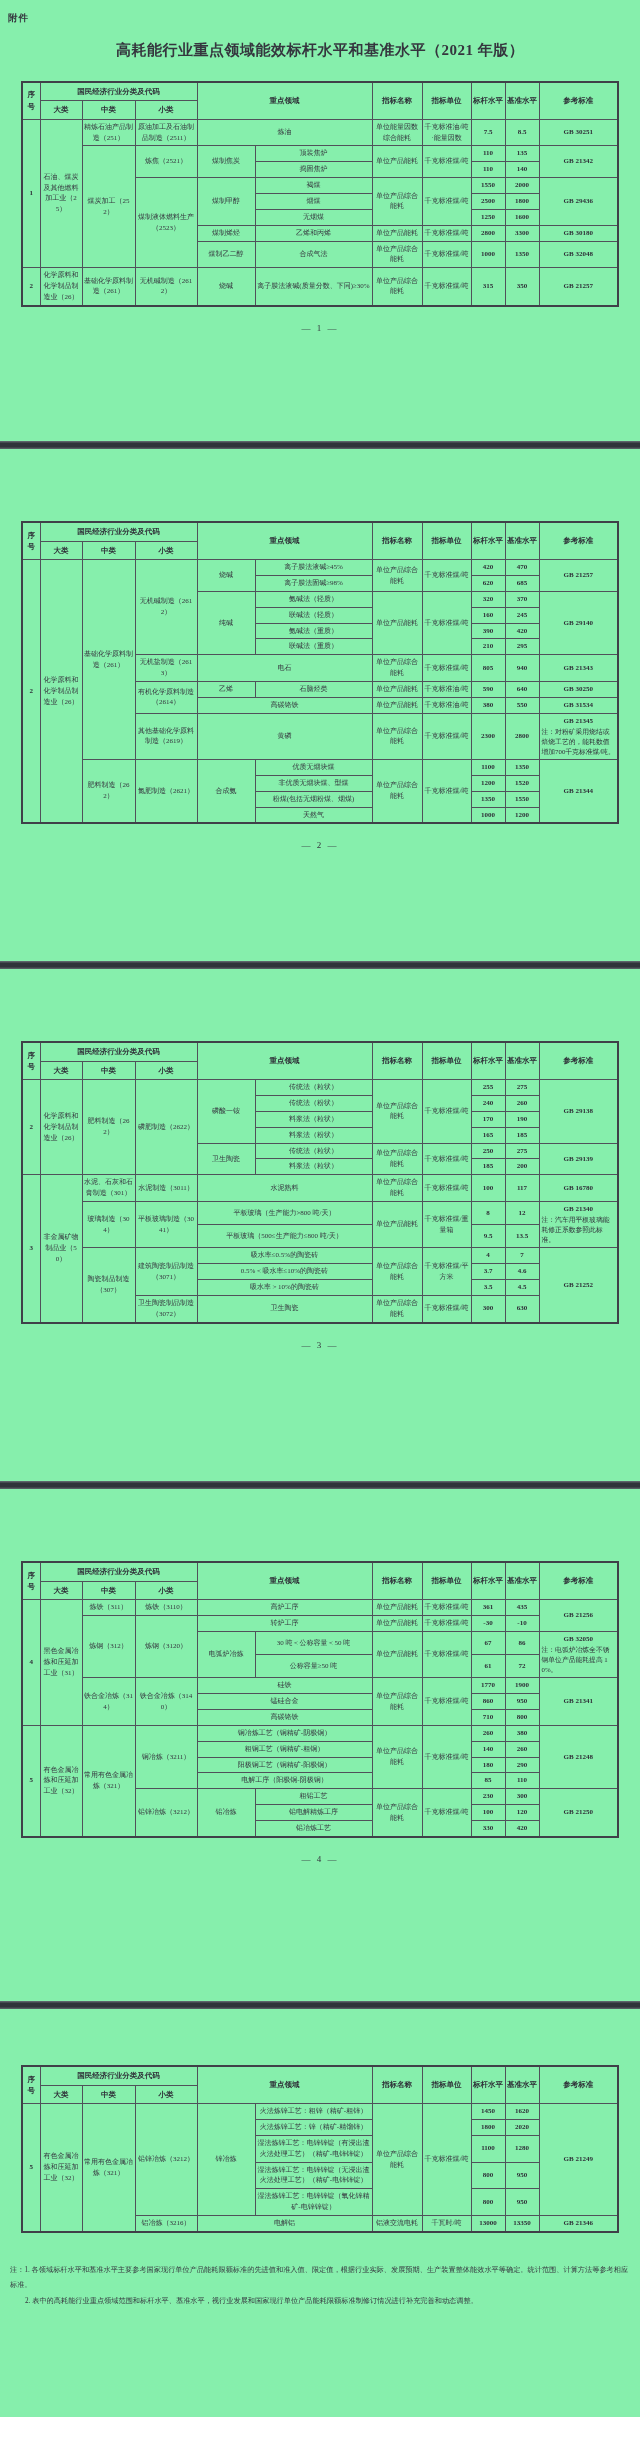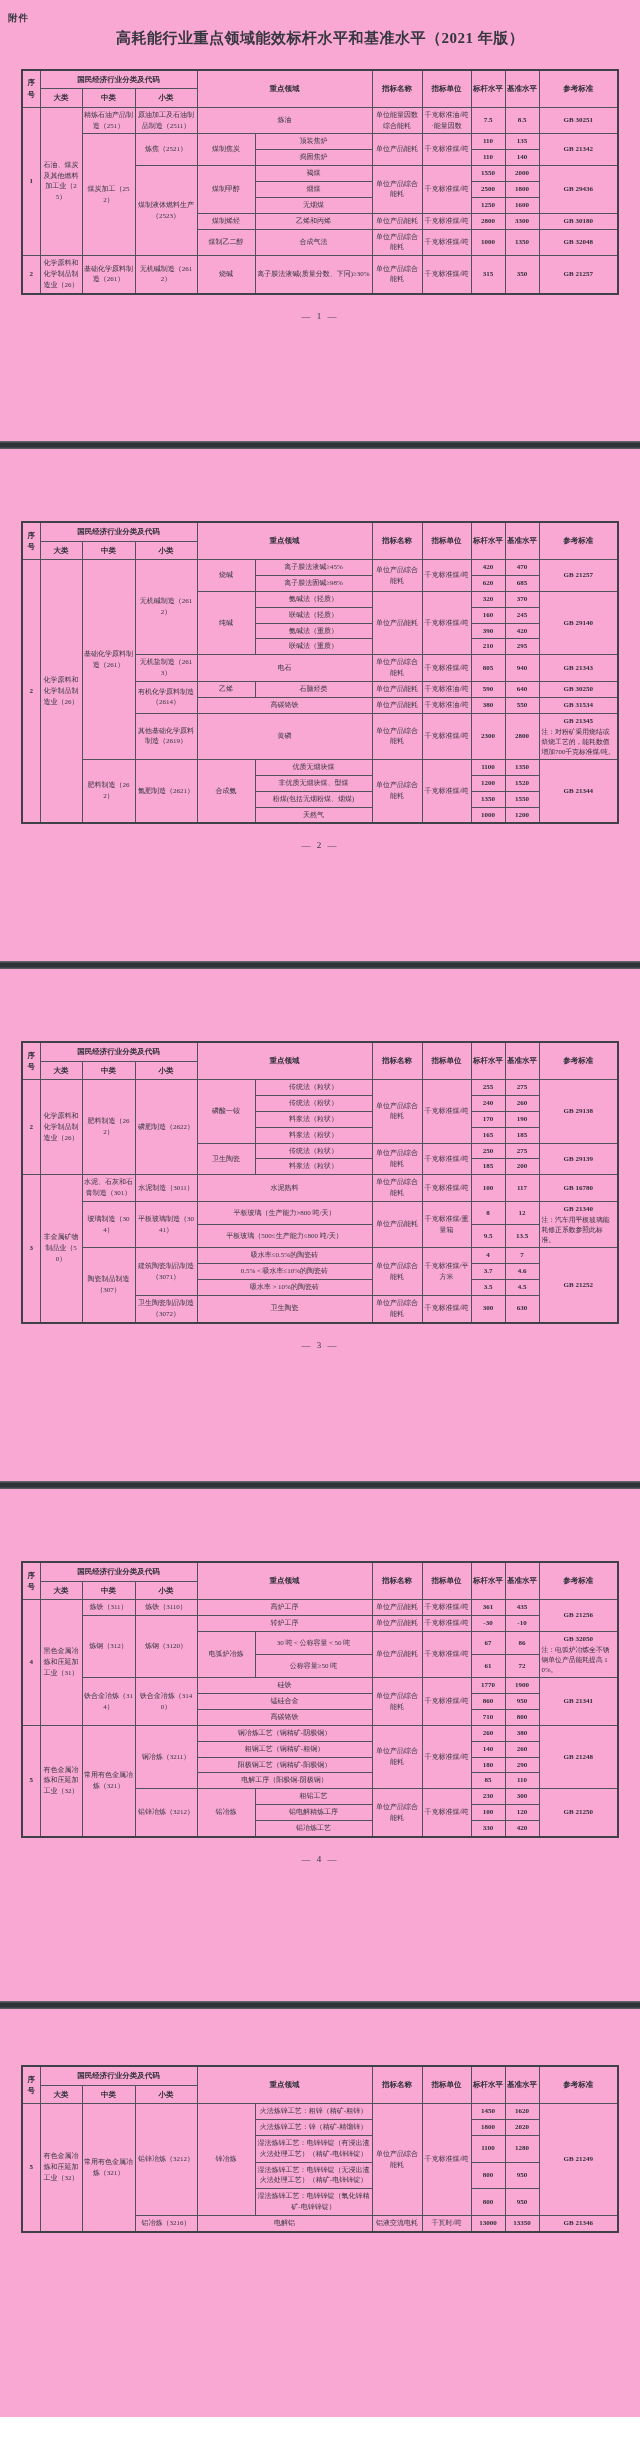--- a/index.html
+++ b/index.html
@@ -2,34 +2,34 @@
 <html><head>
 <meta charset="utf-8">
 <style>
   html,body{margin:0;padding:0;}
   body{
     width:640px;
     background:#ffffff;
     font-family:"Liberation Serif","DejaVu Serif",serif;
     color:#35363e;
   }
-  .page{background:#f9a8d4;box-sizing:border-box;position:relative;}
+  .page{background:#86efac;box-sizing:border-box;position:relative;}
   .page-1{min-height:441px;padding-top:8px;}
   .page-mid{min-height:512px;padding-top:72px;}
   .page-5{min-height:408px;padding-top:56px;}
   .page-separator{
     height:8px;
     background:linear-gradient(#697077 0%,#2f343a 30%,#2f343a 72%,#60666c 100%);
   }
   .attachment{
     font-size:9.5px;font-weight:bold;padding:4px 0 0 8px;letter-spacing:1px;
   }
   .doc-title{
     text-align:center;font-size:15px;font-weight:bold;
-    margin:4px 24px 20px;letter-spacing:0.5px;line-height:1.3;
+    margin:16px 24px 20px;letter-spacing:0.5px;line-height:1.3;
   }
   table.tbl{
     border-collapse:collapse;table-layout:fixed;
     width:596px;margin:0 auto;
     border:2px solid #3f4048;
   }
   .tbl th,.tbl td{
     border:1px solid #50515a;
     text-align:center;vertical-align:middle;
     padding:2px 1px;
@@ -676,13 +676,17 @@
           <td>铝冶炼（3216）</td>
           <td colspan="2">电解铝</td>
           <td>铝液交流电耗</td>
           <td>千瓦时/吨</td>
           <td class="val">13000</td>
           <td class="val">13350</td>
           <td class="ref">GB 21346</td>
         </tr>
       </tbody>
     </table>
+  <div class="notes">
+    <p class="n1">注：1. 各领域标杆水平和基准水平主要参考国家现行单位产品能耗限额标准的先进值和准入值、限定值，根据行业实际、发展预期、生产装置整体能效水平等确定。统计范围、计算方法等参考相应标准。</p>
+    <p class="n2">2. 表中的高耗能行业重点领域范围和标杆水平、基准水平，视行业发展和国家现行单位产品能耗限额标准制修订情况进行补充完善和动态调整。</p>
+  </div>
 </div>
 
 </body></html>

